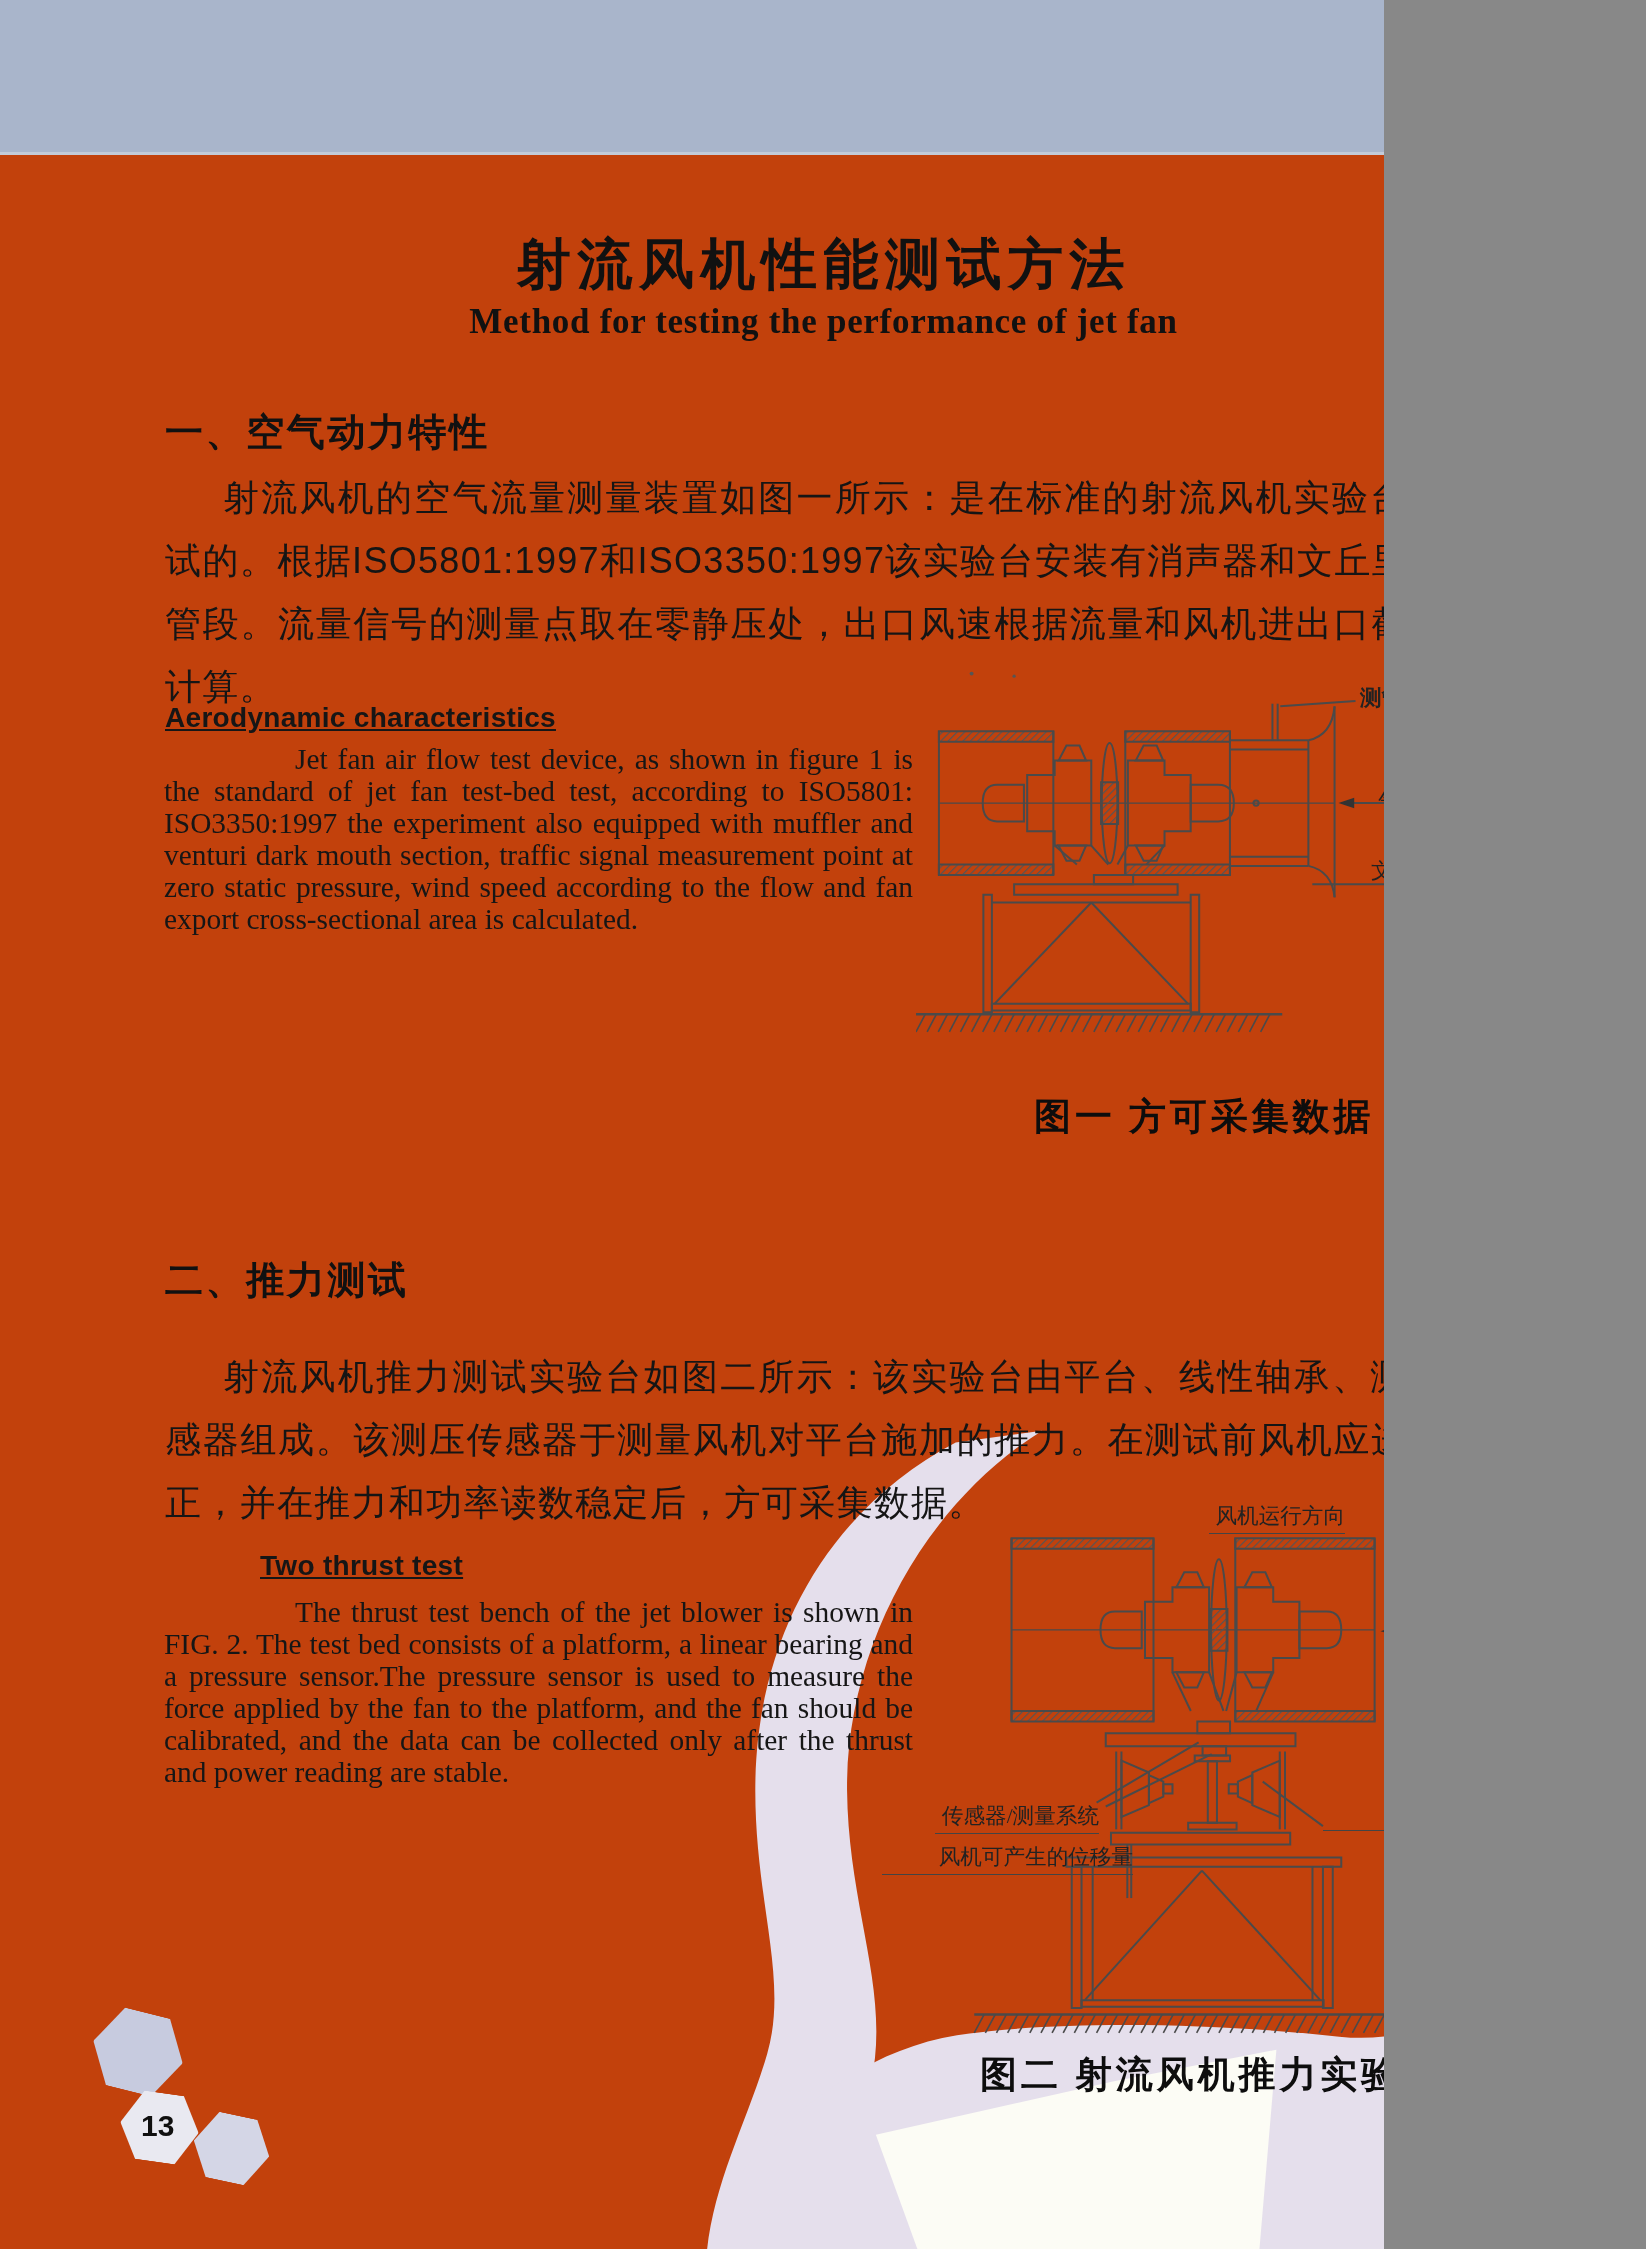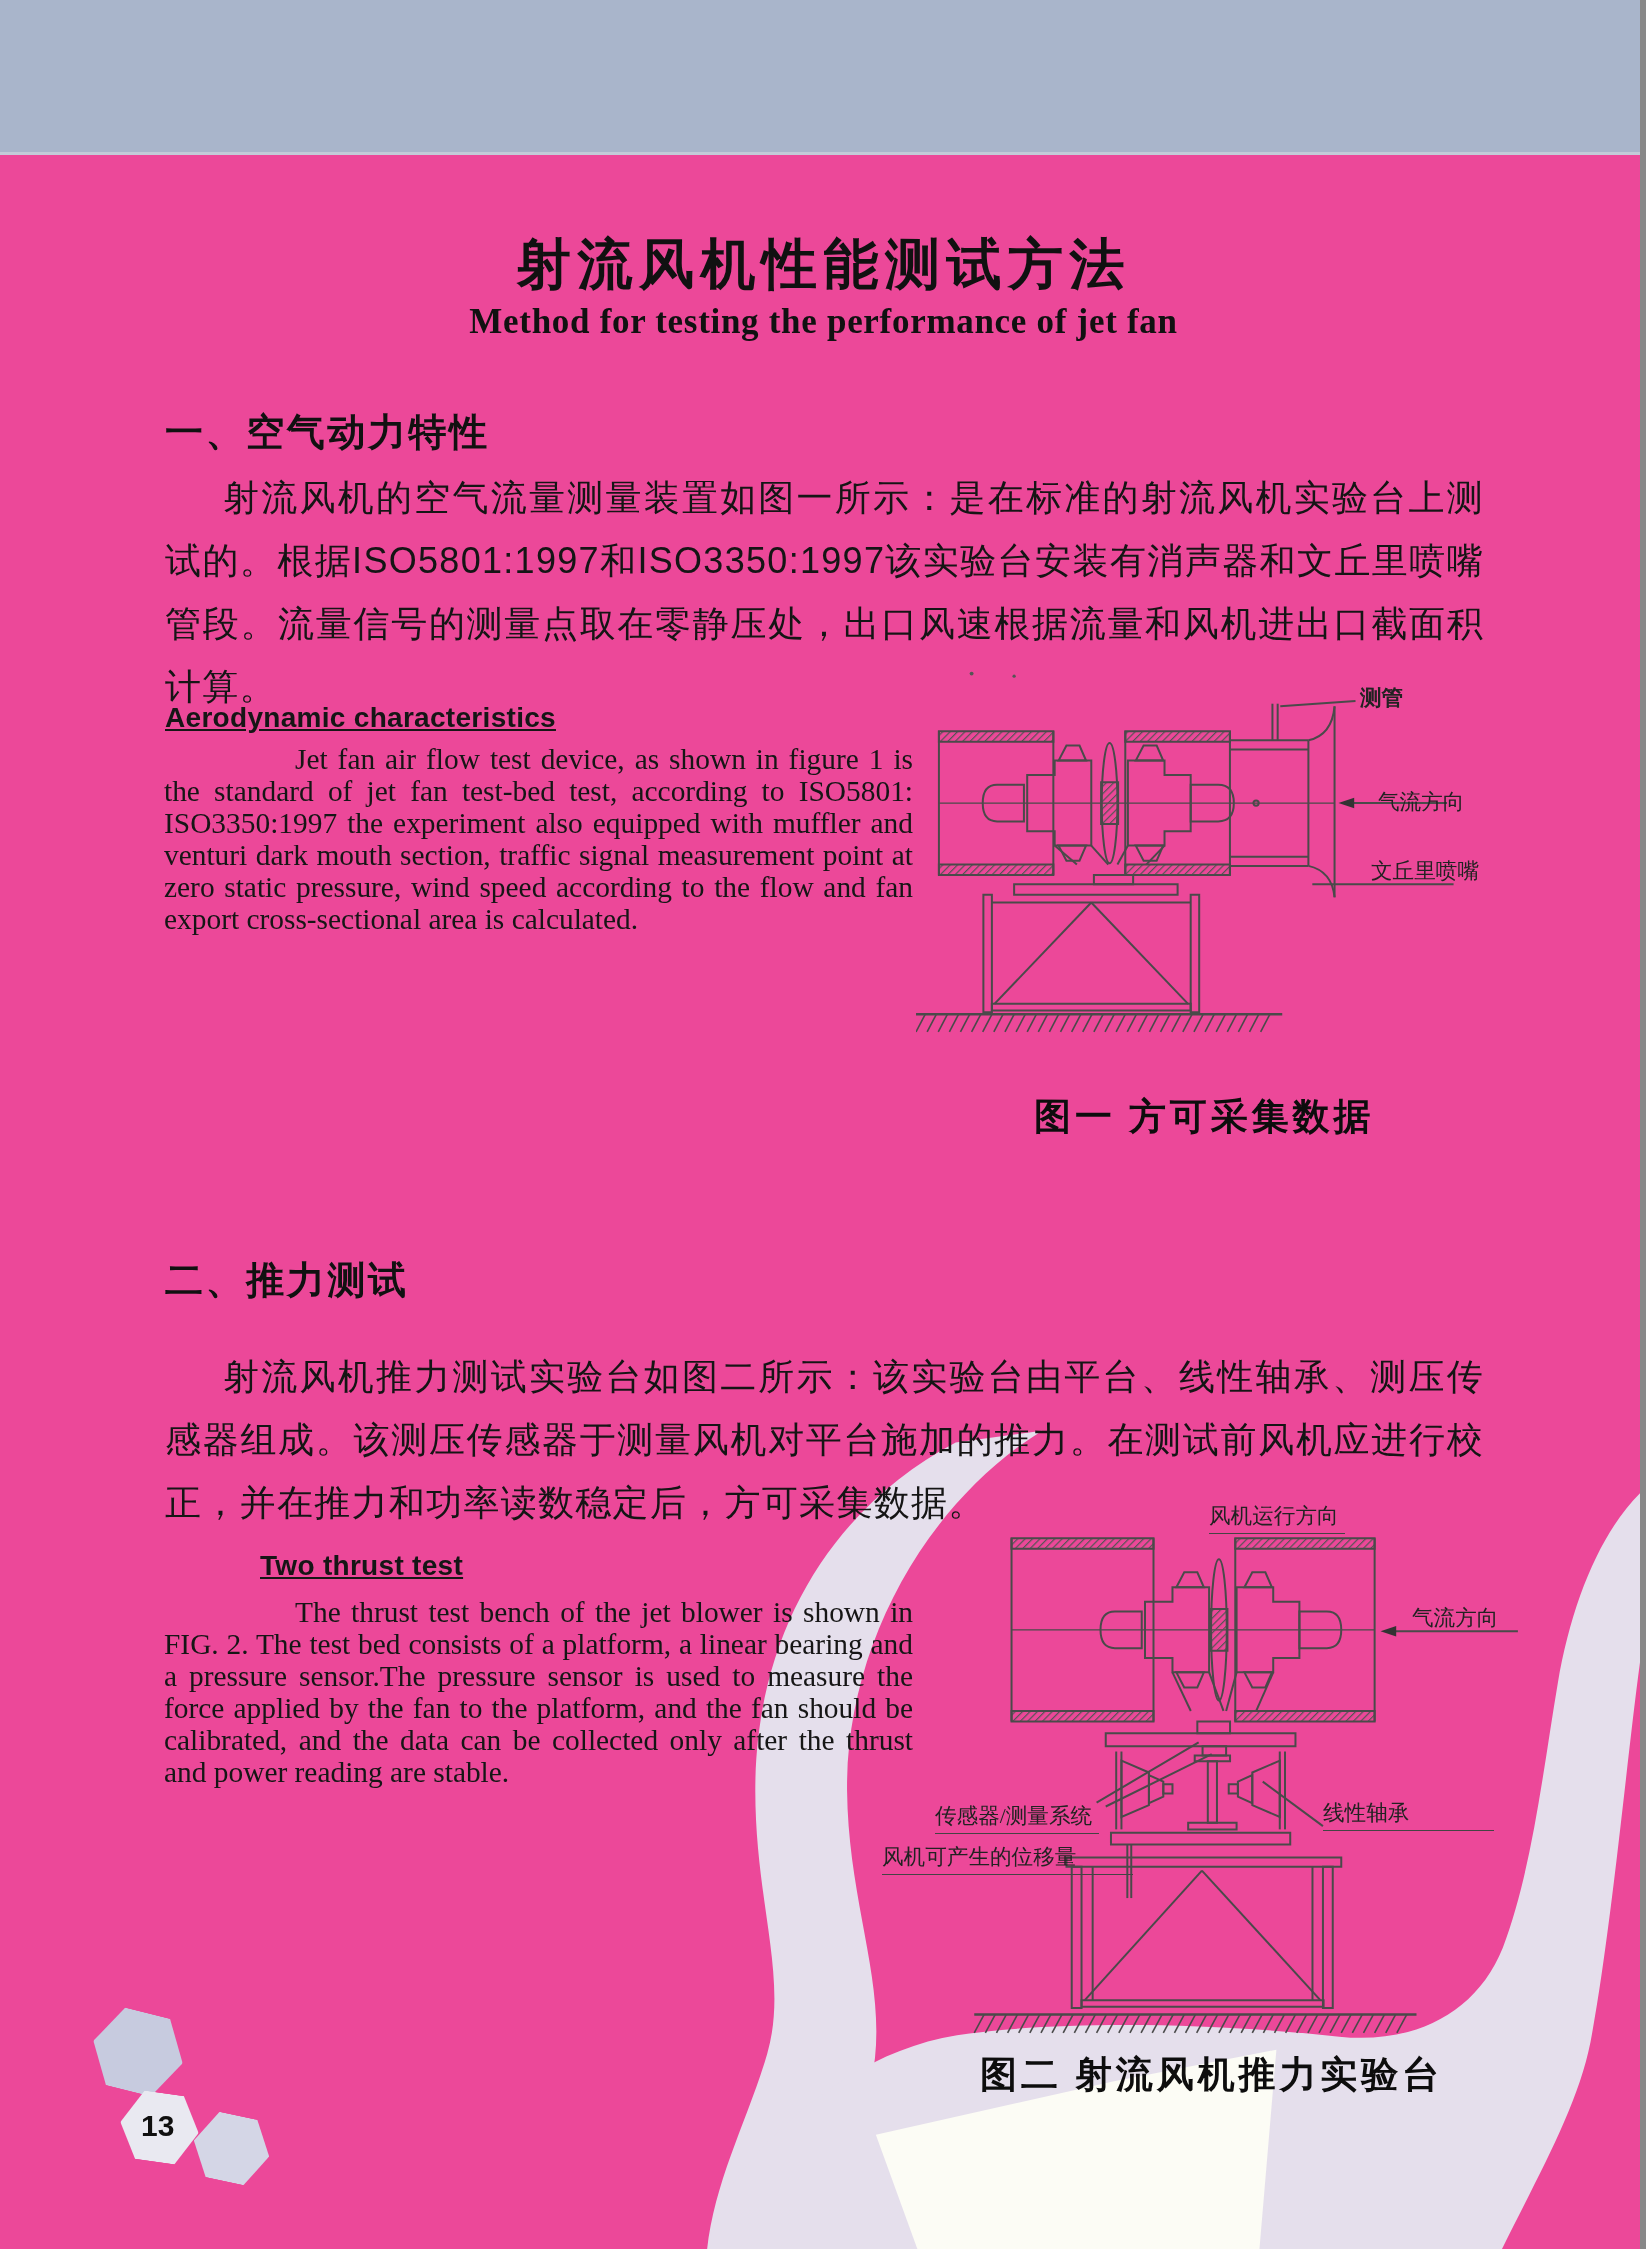--- a/index.html
+++ b/index.html
@@ -1,19 +1,19 @@
 <!DOCTYPE html>
 <html style="font-size:10.5px"><head>
 <meta charset="utf-8">
 <style>
   html,body{margin:0;padding:0;background:#888;}
   .page{
     position:relative;
-    width:1640px;height:2250px;
-    background:#ec4899;
+    width:1384px;height:2250px;
+    background:#c2410c;
     overflow:hidden;
     font-family:"Liberation Sans","DejaVu Sans",sans-serif;
     color:#1c1c1c;
   }
   .abs{position:absolute;}
   .deco-svg{position:absolute;left:0;top:0;z-index:0;}
   .content{position:absolute;left:0;top:0;width:100%;height:100%;z-index:1;}
 
   .banner{
     position:absolute;left:0;top:0;width:1647px;height:152px;
@@ -47,21 +47,21 @@
   }
   .fig-caption{
     font-family:"Liberation Serif","DejaVu Serif",serif;
     font-size:37px;font-weight:600;letter-spacing:3.9px;color:#0d0d0d;
     white-space:nowrap;
   }
   .fig-label{
     font-family:"Liberation Serif","DejaVu Serif",serif;
     font-size:21.6px;color:#222;white-space:nowrap;
   }
-  .fig-label.underlined{border-bottom:1.3px solid #444;padding-bottom:2.6px;}
+  .fig-label.underlined{border-bottom:1.3px solid #444;padding-bottom:2.6px;text-align:right;}
   .hexagon{
     position:absolute;
     clip-path:polygon(25% 0,75% 0,100% 50%,75% 100%,25% 100%,0 50%);
   }
   .page-number{
     font-size:30px;font-weight:700;color:#101010;
   }
   svg line, svg path, svg rect, svg ellipse, svg polyline, svg circle{vector-effect:non-scaling-stroke;}
 </style>
 </head>

